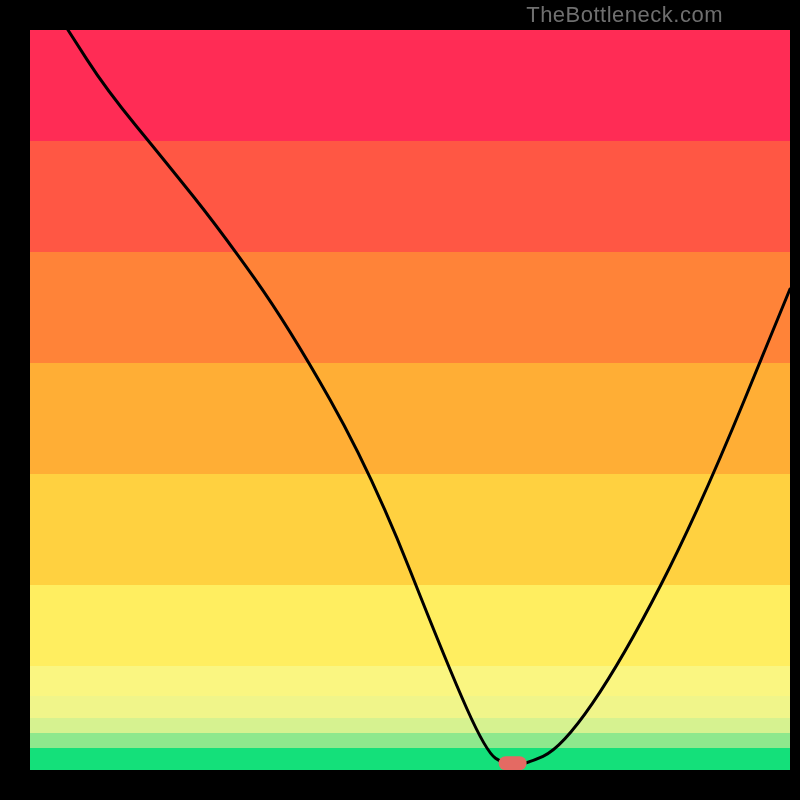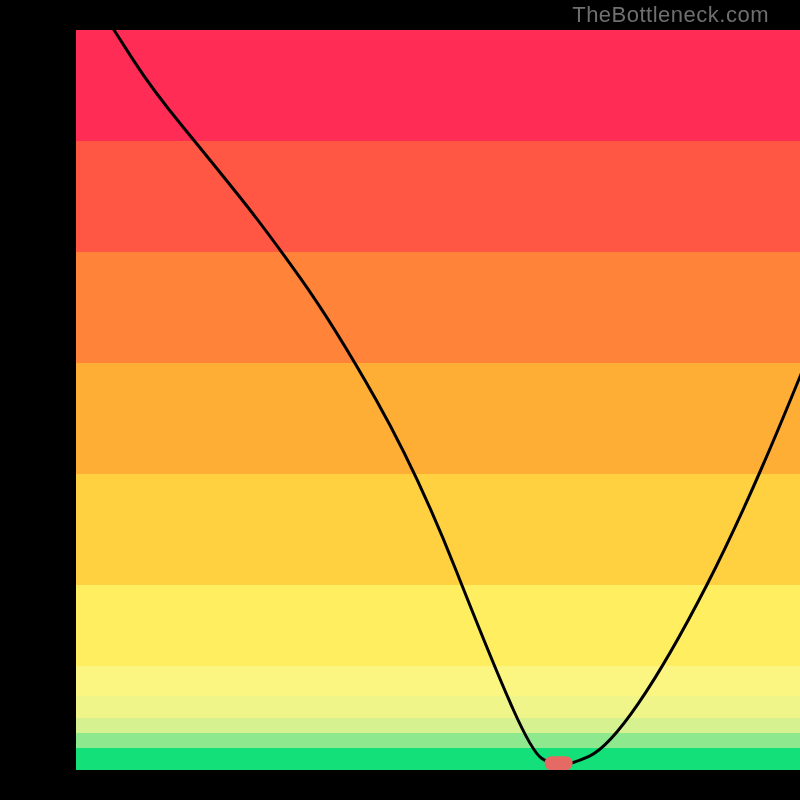--- a/index.html
+++ b/index.html
@@ -9,21 +9,20 @@
     height: 800px;
     background: #000;
     overflow: hidden;
     font-family: Arial, Helvetica, sans-serif;
   }
   .frame {
     position: relative;
     width: 733px;
     height: 800px;
     background: #ffffff;
-    margin-left: 46px;
   }
   .watermark {
     position: absolute;
     top: 2px;
     right: 10px;
     color: #6f6f6f;
     font-size: 22px;
     font-weight: 500;
     letter-spacing: 0.5px;
     z-index: 10;

